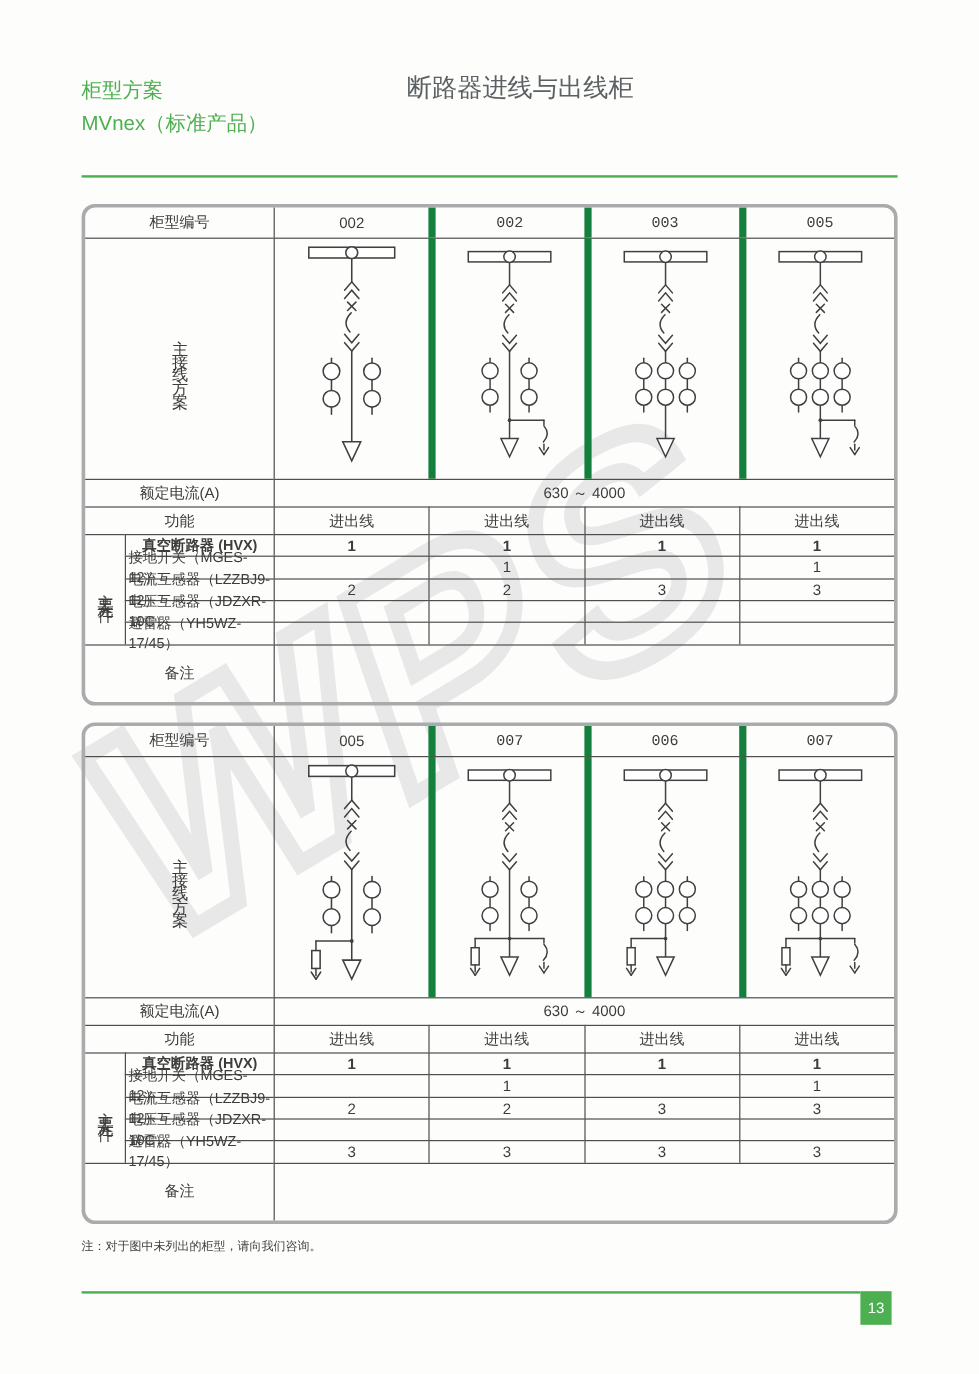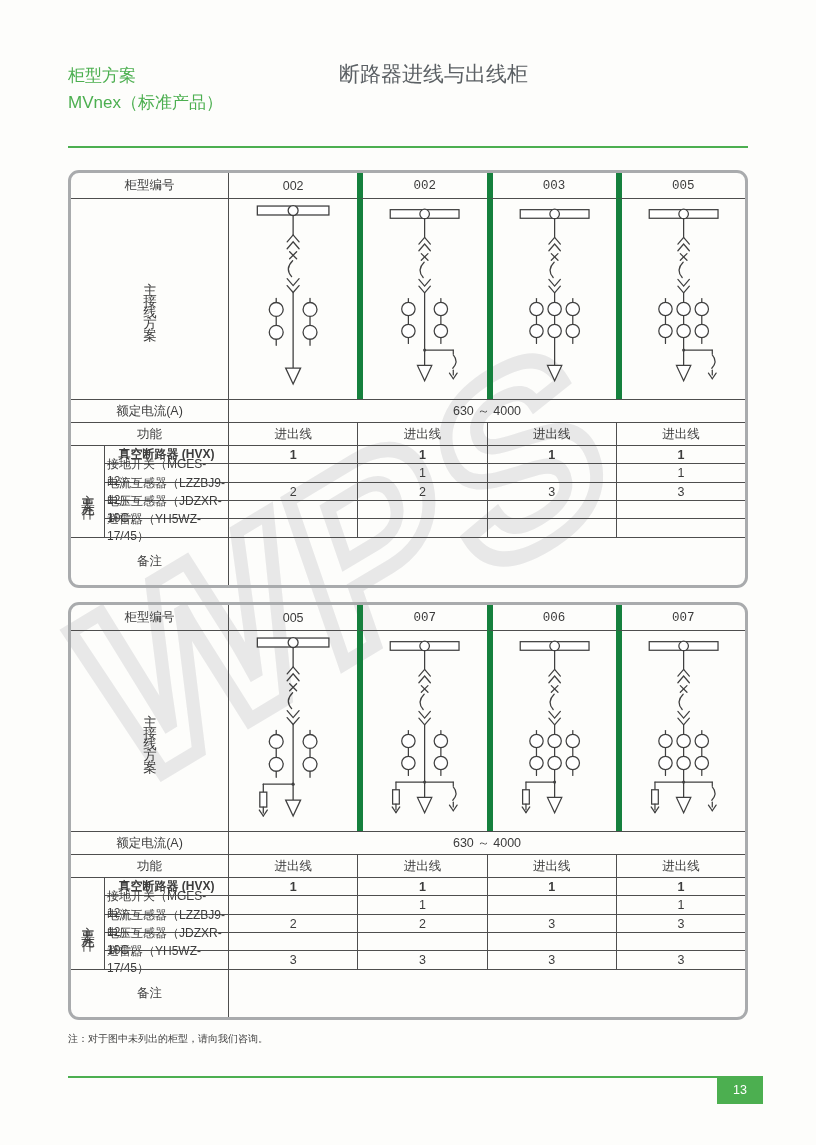--- a/index.html
+++ b/index.html
@@ -37,21 +37,21 @@
   .r6{grid-row:6;} .r7{grid-row:7;} .r8{grid-row:8;} .r9{grid-row:9;} .r10{grid-row:10;}
   .mc{grid-column:1;grid-row:5/10;}
   .vtext{writing-mode:vertical-rl;text-orientation:upright;letter-spacing:11px;font-size:13.5px;}
   .vtext2{writing-mode:vertical-rl;text-orientation:upright;letter-spacing:4px;font-size:13.5px;}
   .name{font-size:12px;padding:0 2px;}
   .diag svg{width:100%;height:100%;display:block;}
 
   
   .note{position:absolute;left:68px;top:1032px;font-size:10px;color:#3e3e3e;margin:0;z-index:1;}
   .footer-rule{position:absolute;left:68px;top:1076px;width:649px;height:2px;background:var(--green);}
-  .page-badge{position:absolute;left:717px;top:1076px;width:46px;height:28px;background:var(--green);
+  .page-badge{position:absolute;left:717px;top:1076px;width:26px;height:28px;background:var(--green);
               color:#fff;font-size:12.5px;display:flex;align-items:center;justify-content:center;}
 </style>
 </head>
 <body>
 
 <div class="sheet">
 
   <svg class="watermark" width="816" height="1145" viewBox="0 0 816 1145">
     <text transform="translate(375,645) rotate(-31) skewX(-12)" text-anchor="middle" font-size="245" font-weight="bold" letter-spacing="8" fill="none" stroke="#e8e8e8" stroke-width="14">WPS</text>
   </svg>

